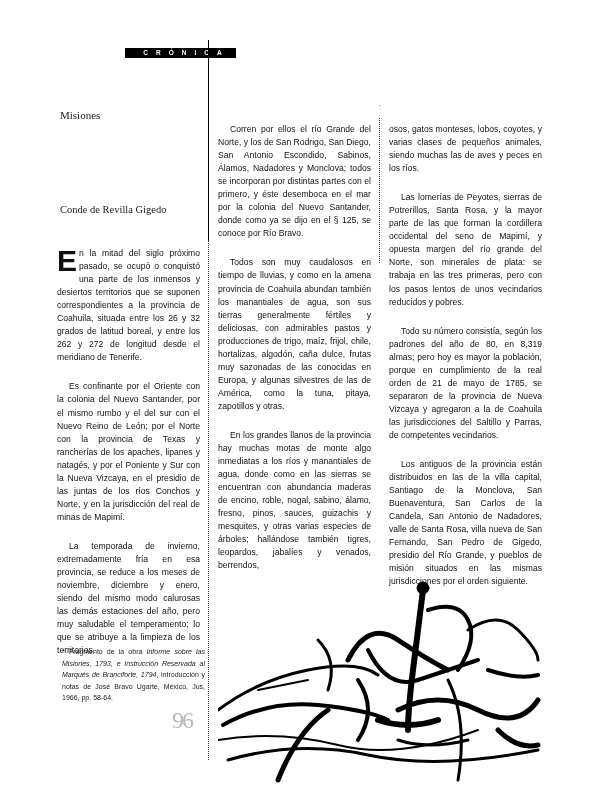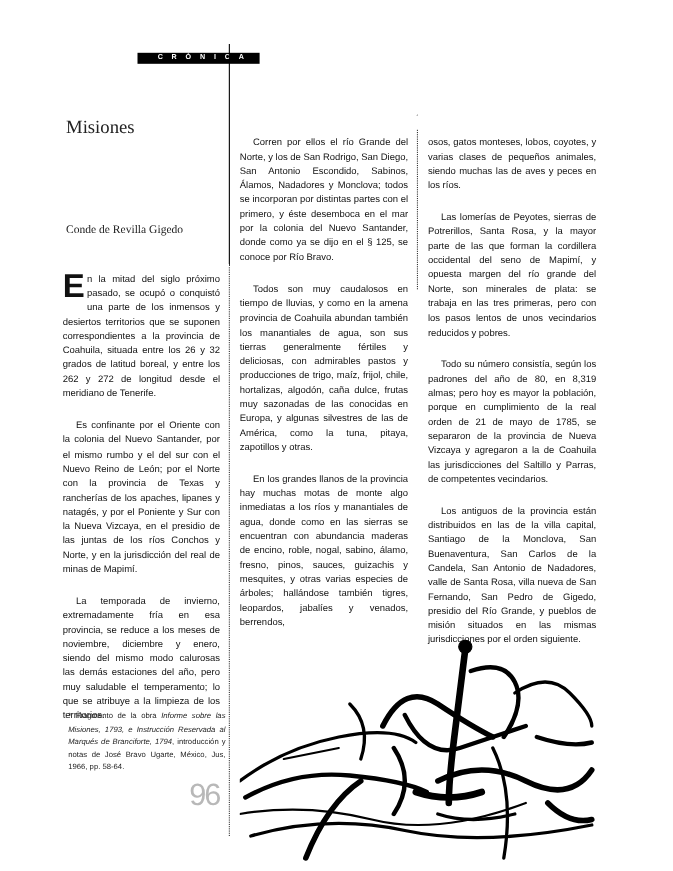--- a/index.html
+++ b/index.html
@@ -11,21 +11,21 @@
       background: #000; color: #fff; font-size: 6.5px; font-weight: bold;
       letter-spacing: 8px; line-height: 10px; text-align: center; padding-left: 12px;
     }
     .v-rule-solid { position: absolute; left: 208px; top: 40px; width: 1px; height: 200px; background: #000; }
     .v-rule-dot-left { position: absolute; left: 208px; top: 240px; width: 0; height: 520px; border-left: 1px dotted #333; }
     .v-rule-dot-mid { position: absolute; left: 379px; top: 118px; width: 0; height: 145px; border-left: 1px dotted #333; }
     .tick-mark { position: absolute; left: 378px; top: 104px; font-size: 8px; line-height: 8px; }
 
     .title {
       position: absolute; left: 60px; top: 106px; width: 150px;
-      font-family: "Liberation Serif", serif; font-size: 17px; line-height: 19px; color: #222;
+      font-family: "Liberation Serif", serif; font-size: 11px; line-height: 19px; color: #222;
     }
     .author {
       position: absolute; left: 60px; top: 204px; width: 150px;
       font-family: "Liberation Serif", serif; font-size: 10.5px; color: #222;
     }
 
     .col {
       position: absolute; font-size: 8.6px; line-height: 13.05px; text-align: justify; color: #111;
     }
     .col p { text-indent: 12px; margin-top: 16px; }
@@ -40,21 +40,21 @@
     }
 
     .footnote {
       position: absolute; left: 62px; top: 646px; width: 143px;
       font-size: 7px; line-height: 11.5px; text-align: justify; color: #222;
     }
     .footnote .it { font-style: italic; }
 
     .page-number {
       position: absolute; left: 172px; top: 707px;
-      font-family: Liberation Sans, sans-serif; font-size: 28px; color: #b8b8b8; letter-spacing: -2px;
+      font-family: Liberation Serif, serif; font-size: 24px; color: #b8b8b8; letter-spacing: -2px;
     }
 
     .illustration { position: absolute; left: 218px; top: 580px; width: 330px; height: 205px; }
   </style>
 </head>
 <body>
 
 <div class="section-bar">CRÓNICA</div>
 <div class="v-rule-solid"></div>
 <div class="v-rule-dot-left"></div>

